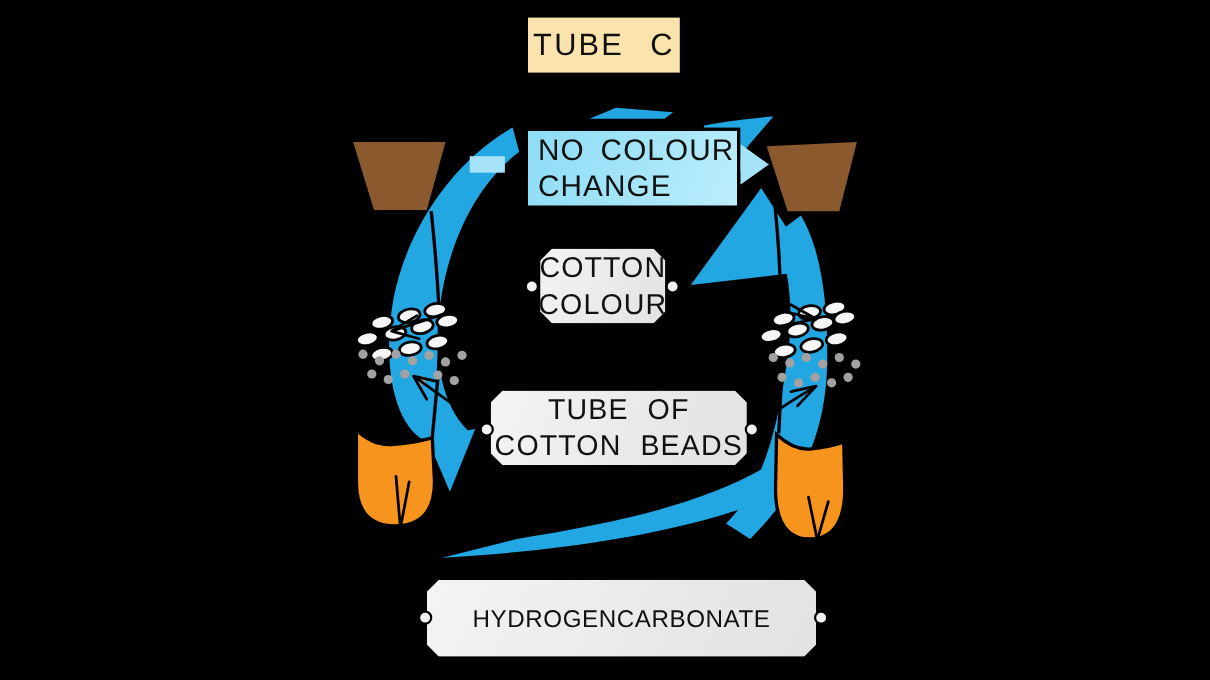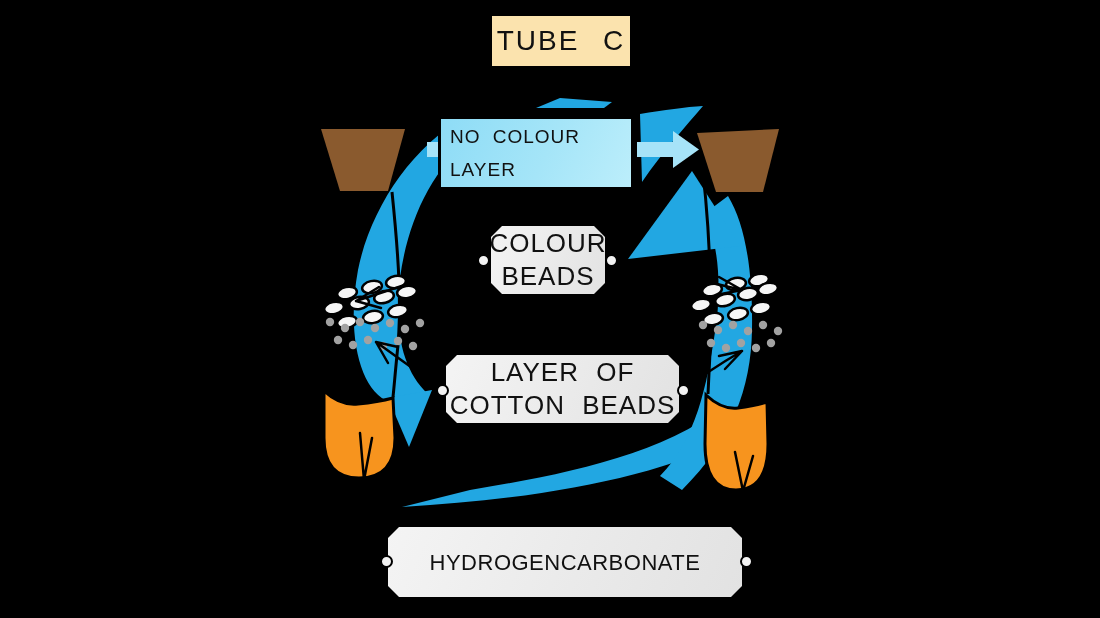--- a/index.html
+++ b/index.html
@@ -1,24 +1,24 @@
 <!DOCTYPE html>
 <html><head>
 <meta charset="utf-8">
 <style>
   html,body{margin:0;padding:0;background:#000;}
   #stage{position:relative;width:1100px;height:618px;background:#000;overflow:hidden;
          font-family:"Liberation Sans", sans-serif;color:#111;}
   #diagram-svg{position:absolute;left:0;top:0;z-index:1;}
   .lbl{position:absolute;z-index:3;display:flex;flex-direction:column;justify-content:center;}
   .tube-label{left:480px;top:16px;width:138px;height:50px;background:#fbe3ae;
-              align-items:center;font-size:28px;letter-spacing:2px;word-spacing:14px;margin-left:12px;}
-  .result-box{left:438px;top:116px;width:181px;height:68px;border:3px solid #000;
+              align-items:center;font-size:28px;letter-spacing:2px;word-spacing:14px;}
+  .result-box{left:477px;top:116px;width:181px;height:68px;border:3px solid #000;
               background:linear-gradient(115deg,#8edcf6 0%,#a5e5f8 55%,#bceefb 100%);
-              font-size:19px;line-height:33px;letter-spacing:1px;word-spacing:6px;
+              font-size:27px;line-height:33px;letter-spacing:1px;word-spacing:6px;
               padding-left:9px;justify-content:center;}
   .tag{position:absolute;z-index:3;background:#000;
        clip-path:polygon(13px 0,calc(100% - 13px) 0,100% 13px,100% calc(100% - 13px),
                  calc(100% - 13px) 100%,13px 100%,0 calc(100% - 13px),0 13px);}
   .tag-inner{position:absolute;inset:3px;display:flex;flex-direction:column;justify-content:center;
        align-items:center;background:linear-gradient(115deg,#f4f4f4 0%,#e9e9e9 60%,#e2e2e2 100%);
        clip-path:polygon(11px 0,calc(100% - 11px) 0,100% 11px,100% calc(100% - 11px),
                  calc(100% - 11px) 100%,11px 100%,0 calc(100% - 11px),0 11px);
        font-size:26px;line-height:33px;letter-spacing:1px;word-spacing:9px;}
   .tag-beads{left:488px;top:223px;width:120px;height:74px;}
@@ -139,33 +139,33 @@
     <path d="M 673,131 L 699,149.5 L 673,168 Z"></path>
   </g>
 </svg>
 
 <div class="lbl tube-label">
   <span>TUBE C</span>
 </div>
 
 <div class="lbl result-box">
   <span>NO COLOUR</span>
-  <span>LAYER</span>
+  <span>CHANGE</span>
 </div>
 
 <div class="tag tag-beads">
   <div class="tag-inner">
+    <span>COTTON</span>
     <span>COLOUR</span>
-    <span>BEADS</span>
   </div>
 </div>
 
 <div class="tag tag-wool">
   <div class="tag-inner">
-    <span>LAYER OF</span>
+    <span>TUBE OF</span>
     <span>COTTON BEADS</span>
   </div>
 </div>
 
 <div class="tag tag-hydro">
   <div class="tag-inner">
     <span>HYDROGENCARBONATE</span>
   </div>
 </div>
 

